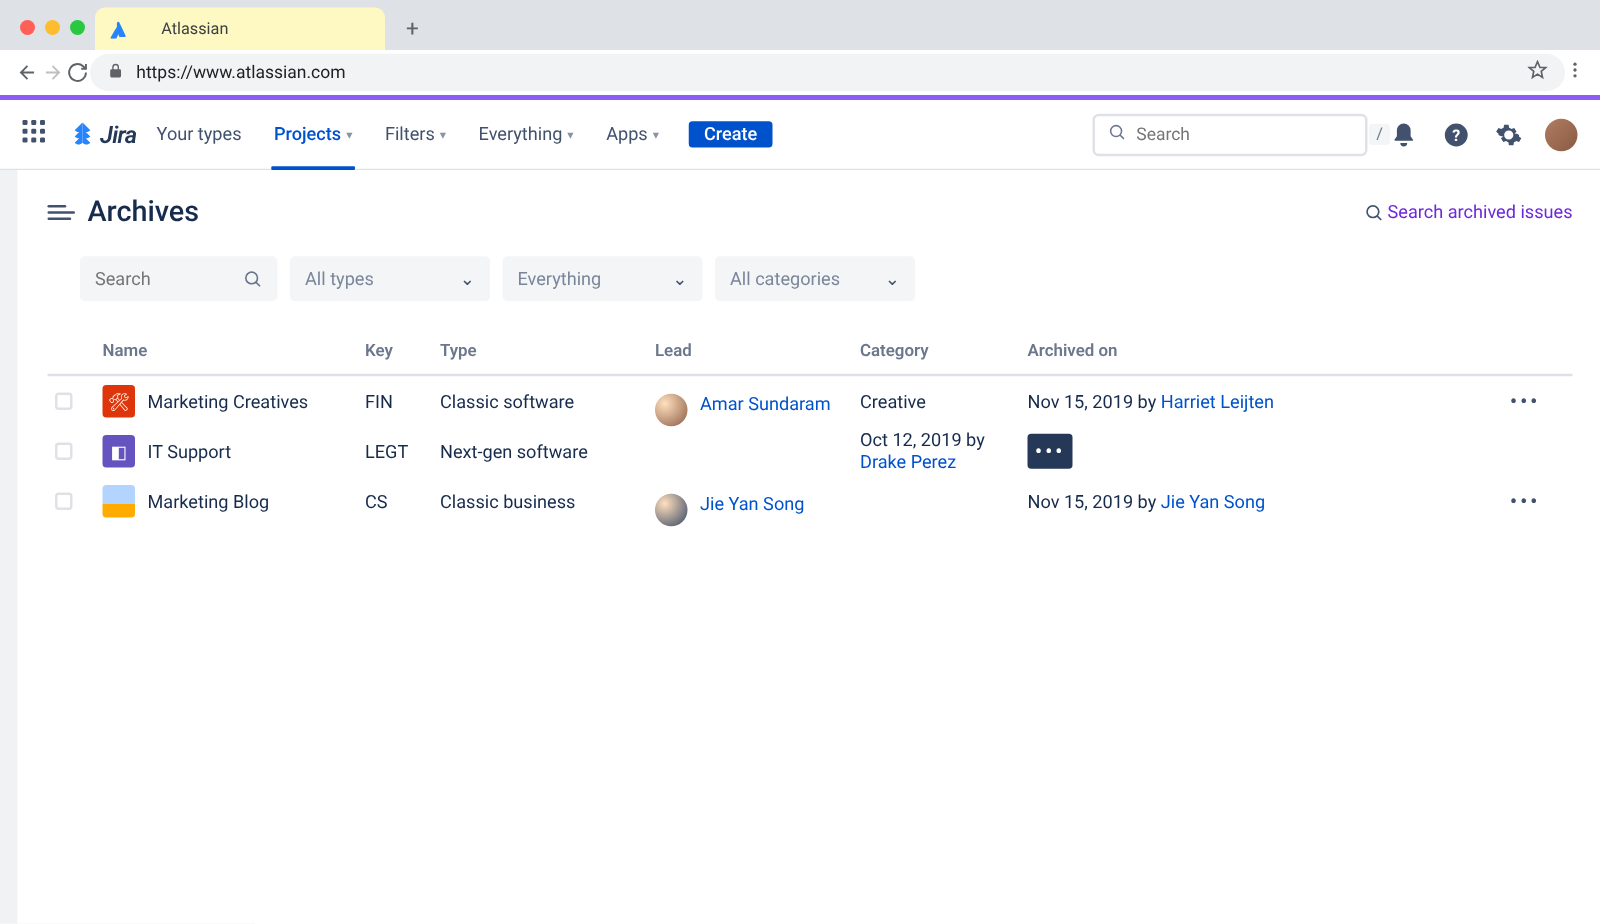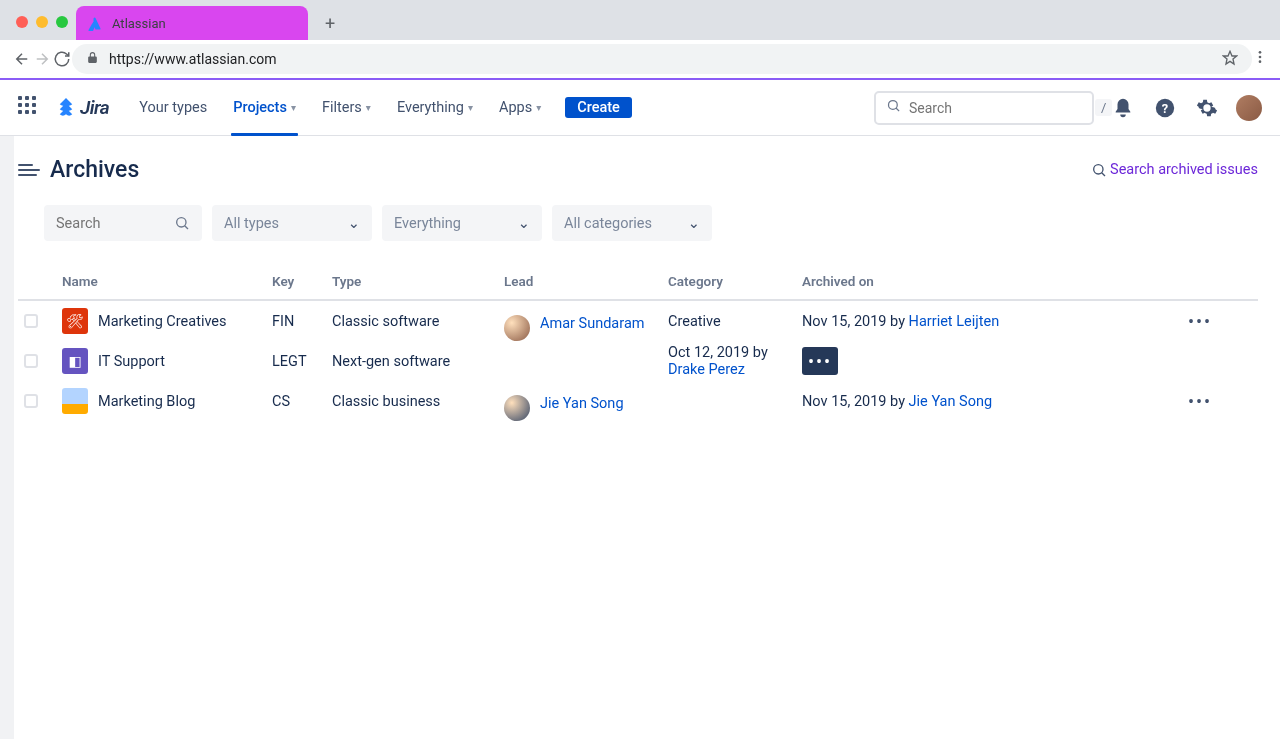--- a/index.html
+++ b/index.html
@@ -6,51 +6,51 @@
   body { width: 1280px; height: 739px; background: #f1f2f4; overflow: hidden; }
 
   
   .browser-chrome { height: 80px; background: #dee1e6; }
   .tab-bar { height: 40px; display: flex; align-items: flex-end; padding-left: 12px; }
   .window-controls { display: flex; gap: 8px; align-items: center; padding: 0 8px 12px 4px; }
   .wc { width: 12px; height: 12px; border-radius: 50%; }
   .wc.red { background: #ff5f57; }
   .wc.yellow { background: #febc2e; }
   .wc.green { background: #28c840; }
-  .tab { background: #d946ef; border-radius: 8px 8px 0 0; height: 34px; width: 232px; display: flex; align-items: center; padding: 0 12px; gap: 8px; font-size: 13px; color: #3c4043; margin-top: 40px; }
+  .tab { background: #fef9c3; border-radius: 8px 8px 0 0; height: 34px; width: 232px; display: flex; align-items: center; padding: 0 12px; gap: 25px; font-size: 13px; color: #3c4043; margin-top: 40px; }
   .tab-icon { width: 16px; height: 16px; display: flex; align-items: center; justify-content: center; }
   .new-tab { width: 28px; height: 28px; display: flex; align-items: center; justify-content: center; color: #5f6368; font-size: 18px; margin-left: 8px; margin-bottom: 3px; cursor: pointer; }
-  .address-bar-row { background: #fff; height: 40px; display: flex; align-items: center; padding: 0 12px; border-bottom: 2px solid #8b5cf6; }
+  .address-bar-row { background: #fff; height: 40px; display: flex; align-items: center; padding: 0 12px; border-bottom: 4px solid #8b5cf6; }
   .nav-icon { color: #5f6368; width: 20px; height: 20px; display: flex; align-items: center; justify-content: center; cursor: pointer; }
   .url-bar { flex: 1; background: #f1f3f4; border-radius: 16px; height: 30px; display: flex; align-items: center; padding: 0 14px; gap: 10px; color: #202124; font-size: 14px; }
   .url-bar .lock { color: #5f6368; }
   .star { color: #5f6368; margin-left: auto; }
   .menu-dots { color: #5f6368; cursor: pointer; }
 
   
   .jira-nav { height: 56px; background: #fff; border-bottom: 1px solid #dfe1e6; display: flex; align-items: center; padding: 0 18px; gap: 6px; }
   .app-switcher { width: 24px; height: 24px; display: grid; grid-template-columns: repeat(3,4px); grid-template-rows: repeat(3,4px); gap: 3px; cursor: pointer; margin-right: 8px; }
   .app-switcher span { background: #42526e; border-radius: 1px; }
-  .jira-logo { display: flex; align-items: center; gap: 4px; margin-right: 14px; }
+  .jira-logo { display: flex; align-items: center; gap: 4px; }
   .jira-mark { width: 20px; height: 20px; }
   .jira-word { font-size: 19px; font-weight: 600; color: #253858; font-style: italic; letter-spacing: -0.5px; }
   .nav-item { padding: 0 10px; height: 56px; display: flex; align-items: center; font-size: 14.5px; color: #42526e; cursor: pointer; position: relative; }
   .nav-item.active { color: #0052cc; font-weight: 500; }
   .nav-item.active::after { content: ""; position: absolute; bottom: 0; left: 8px; right: 8px; height: 3px; background: #0052cc; border-radius: 1px; }
   .nav-caret { margin-left: 4px; color: #8993a4; font-size: 10px; }
   .create-btn { background: #0052cc; color: #fff; border: none; border-radius: 3px; height: 21px; padding: 0 12px; font-size: 14.5px; font-weight: 500; margin-left: 8px; cursor: pointer; }
   .nav-spacer { flex: 1; }
   .search-box { display: flex; align-items: center; border: 2px solid #dfe1e6; border-radius: 5px; height: 34px; width: 220px; padding: 0 6px 0 10px; gap: 8px; background: #fff; }
   .search-box input { border: none; outline: none; font-size: 14px; flex: 1; color: #7a869a; background: transparent; }
   .kbd { background: #f4f5f7; color: #6b778c; border-radius: 3px; padding: 1px 6px; font-size: 13px; }
   .nav-icon-btn { width: 26px; height: 26px; color: #42526e; display: flex; align-items: center; justify-content: center; cursor: pointer; margin-left: 10px; }
   .avatar { width: 26px; height: 26px; border-radius: 50%; background: linear-gradient(135deg,#b07d62,#8a5a44); margin-left: 10px; cursor: pointer; }
 
   
-  .content { background: #fff; margin-left: 14px; min-height: calc(739px - 80px - 56px); padding: 20px 22px 0 4px; position: relative; }
+  .content { background: #fff; margin-left: 14px; min-height: calc(739px - 80px - 56px); padding: 20px 22px 0 24px; position: relative; }
   .page-header { display: flex; align-items: center; gap: 10px; margin-bottom: 22px; }
   .sidebar-toggle { width: 22px; height: 22px; color: #42526e; cursor: pointer; display:flex; flex-direction:column; gap:3px; justify-content:center; }
   .sidebar-toggle span { height:2px; background:#42526e; border-radius:1px; }
   .sidebar-toggle span:nth-child(1){width:70%} .sidebar-toggle span:nth-child(2){width:100%} .sidebar-toggle span:nth-child(3){width:85%}
   .page-title { font-size: 23px; font-weight: 500; color: #172b4d; }
   .search-archived { margin-left: auto; display: flex; align-items: center; gap: 3px; color: #6d28d9; font-size: 14.5px; cursor: pointer; }
 
   .filters { display: flex; gap: 10px; padding-left: 26px; margin-bottom: 22px; }
   .filter { background: #f4f5f7; border-radius: 4px; height: 36px; display: flex; align-items: center; padding: 0 12px; font-size: 14.5px; color: #7a869a; cursor: pointer; }
   .filter .caret { margin-left: auto; padding-left: 28px; color: #42526e; }

